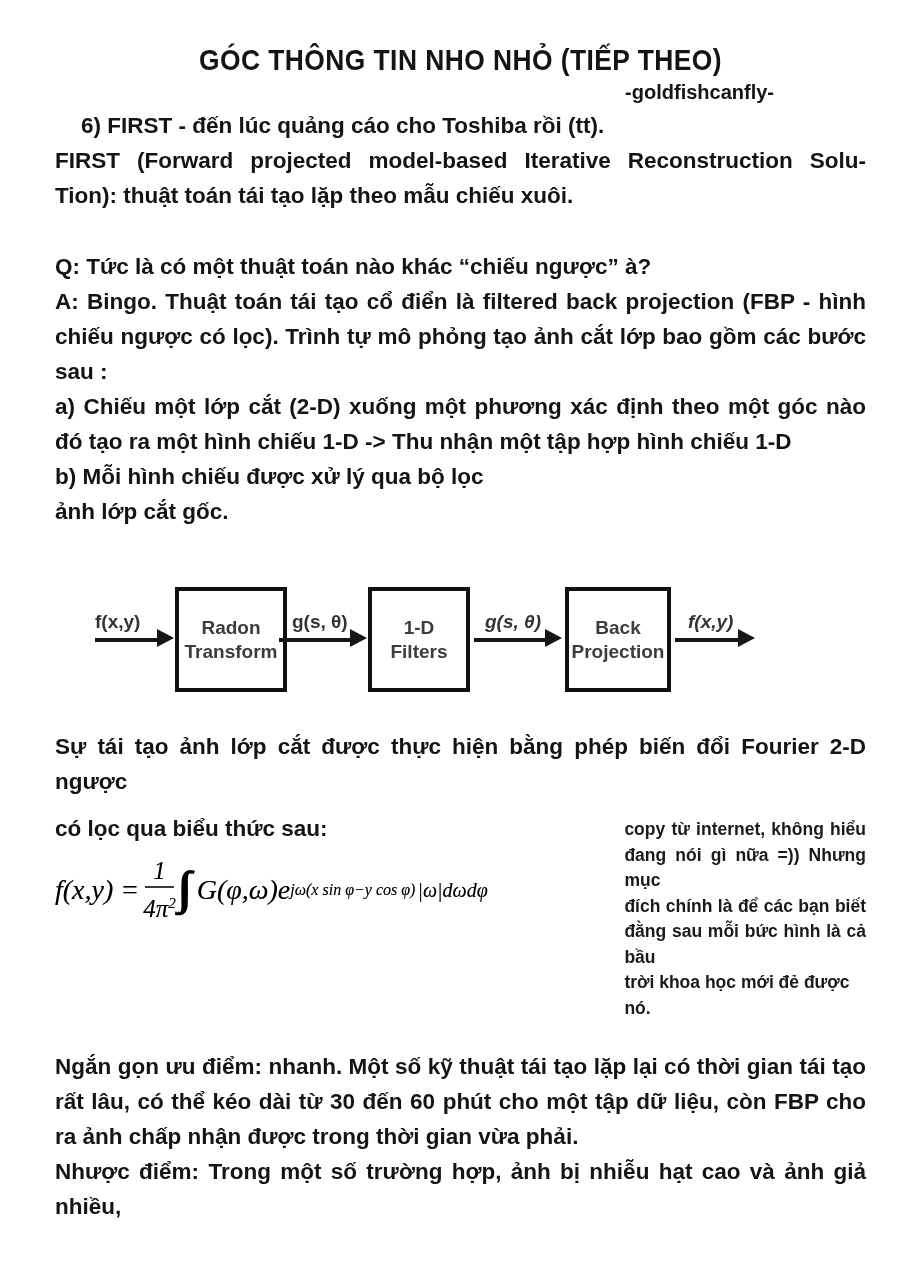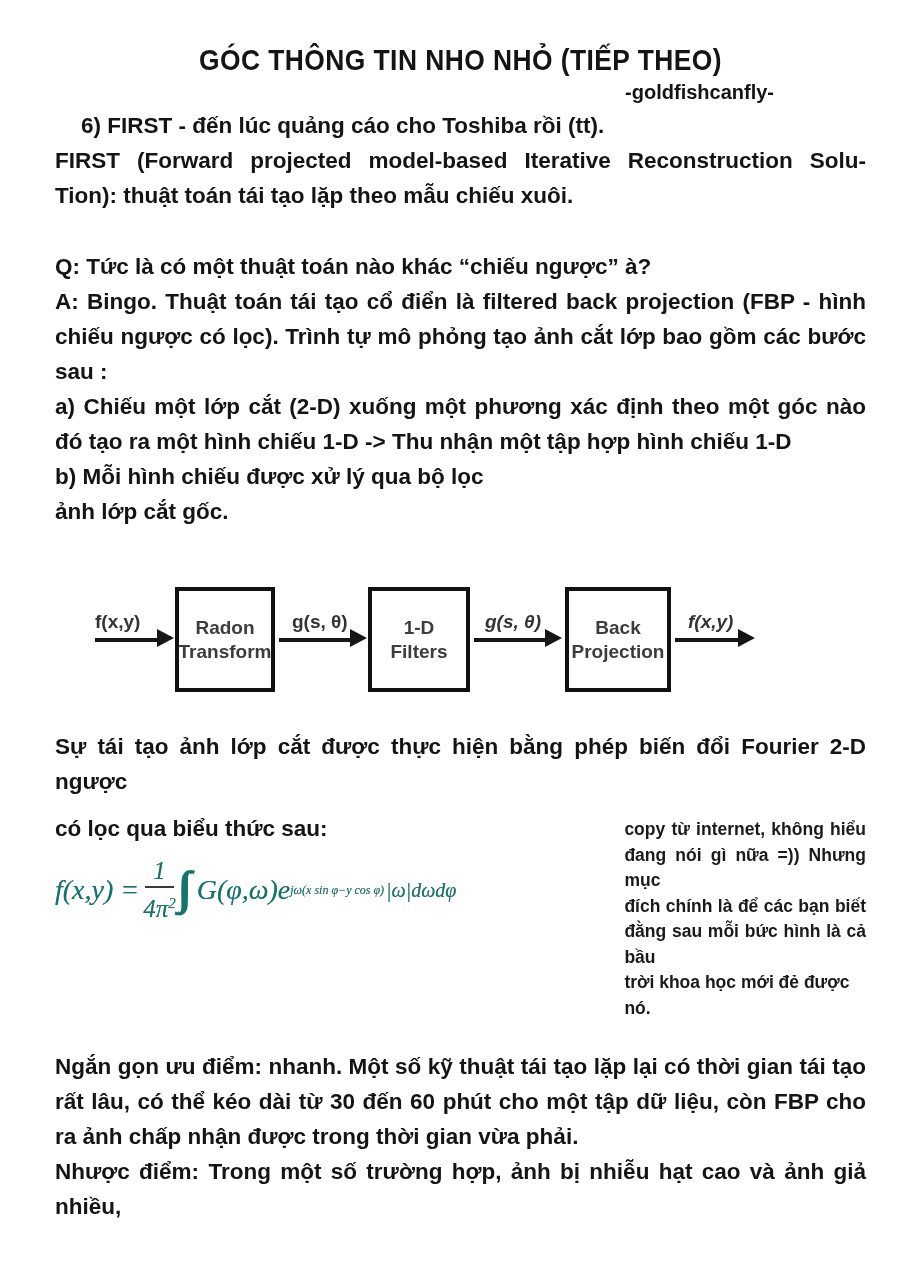--- a/index.html
+++ b/index.html
@@ -18,45 +18,45 @@
   }
   .credit{text-align:right;padding-right:92px;font-size:20px;line-height:24px;margin-top:0;margin-bottom:4px;}
   .mt36{margin-top:36px;}
   
   .diagram{position:relative;height:138px;margin-top:48px;}
   .fbox{
     position:absolute;top:10px;height:105px;border:4px solid #111;background:#fff;
     box-sizing:border-box;display:flex;flex-direction:column;align-items:center;justify-content:center;
     color:#3c3c3c;font-size:19px;line-height:24px;text-align:center;font-weight:bold;
   }
-  .fbox-1{left:120px;width:100px;}
+  .fbox-1{left:120px;width:112px;}
   .fbox-2{left:313px;width:102px;}
   .fbox-3{left:510px;width:106px;}
   .aline{position:absolute;height:4px;background:#161616;top:61px;}
   .ahead{
     position:absolute;top:52px;width:0;height:0;
     border-top:9px solid transparent;border-bottom:9px solid transparent;border-left:17px solid #161616;
   }
   .alabel{position:absolute;top:34px;font-size:19px;color:#333;font-weight:bold;}
   .ital{font-style:italic;}
   
   .frow{display:flex;margin-top:12px;}
   .fleft{width:608px;}
   .fright{width:258px;padding-top:6px;box-sizing:border-box;}
   .note-ln{font-size:17.5px;line-height:25.5px;color:#1a1a1a;}
   .formula{
     display:flex;align-items:center;margin-top:10px;
     font-family:"Liberation Serif","DejaVu Serif",serif;font-style:italic;font-weight:normal;
-    color:#0f766e;font-size:28px;text-shadow:0 0 .6px rgba(60,60,60,.55);
+    color:#000000;font-size:28px;text-shadow:0 0 .6px rgba(60,60,60,.55);
   }
   .frac{display:inline-flex;flex-direction:column;align-items:center;margin:0 4px;font-size:25px;}
   .frac .num{border-bottom:2px solid #3a3a3a;padding:0 8px;line-height:30px;}
   .frac .den{line-height:30px;}
   .ints{font-size:46px;font-style:normal;letter-spacing:-15px;padding-right:17px;line-height:46px;margin-top:-4px;}
-  .exp{font-size:12px;vertical-align:super;line-height:10px;}
+  .exp{font-size:16px;vertical-align:super;line-height:10px;}
   .tail{font-size:20px;margin-left:2px;}
   sup{font-size:.6em;}
 </style>
 </head>
 <body>
 
 <div class="page">
 
   <div class="title">GÓC THÔNG TIN NHO NHỎ (TIẾP THEO)</div>
   <div class="credit">-goldfishcanfly-</div>

